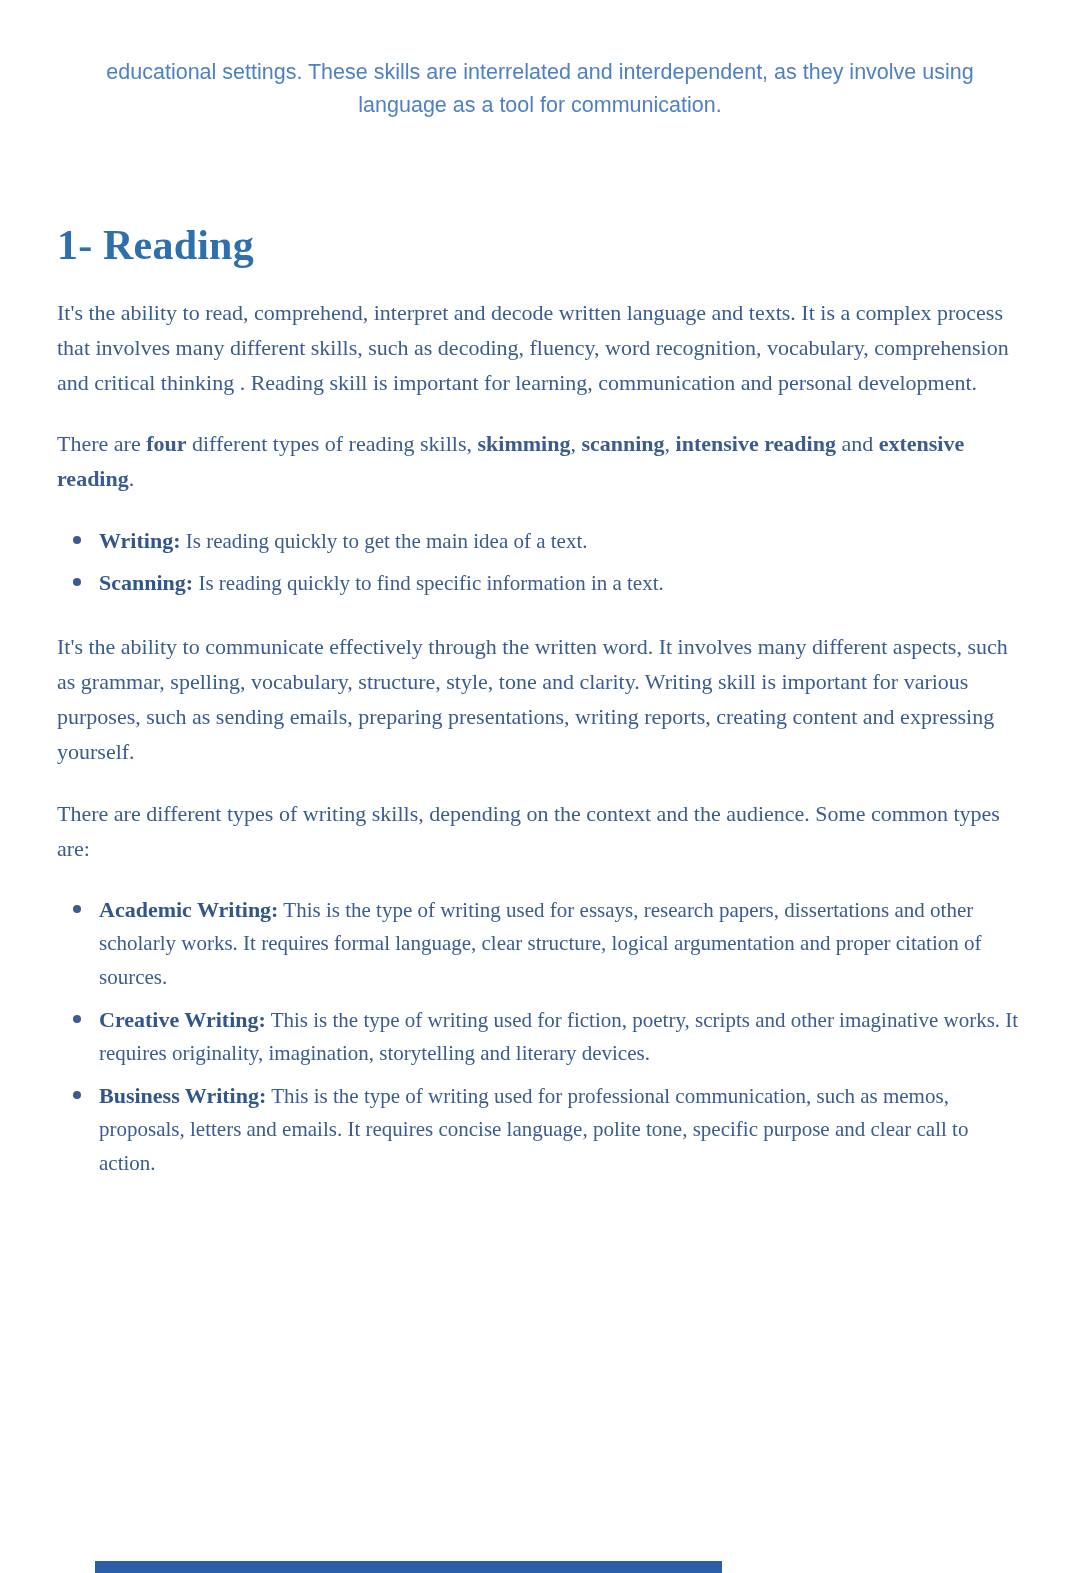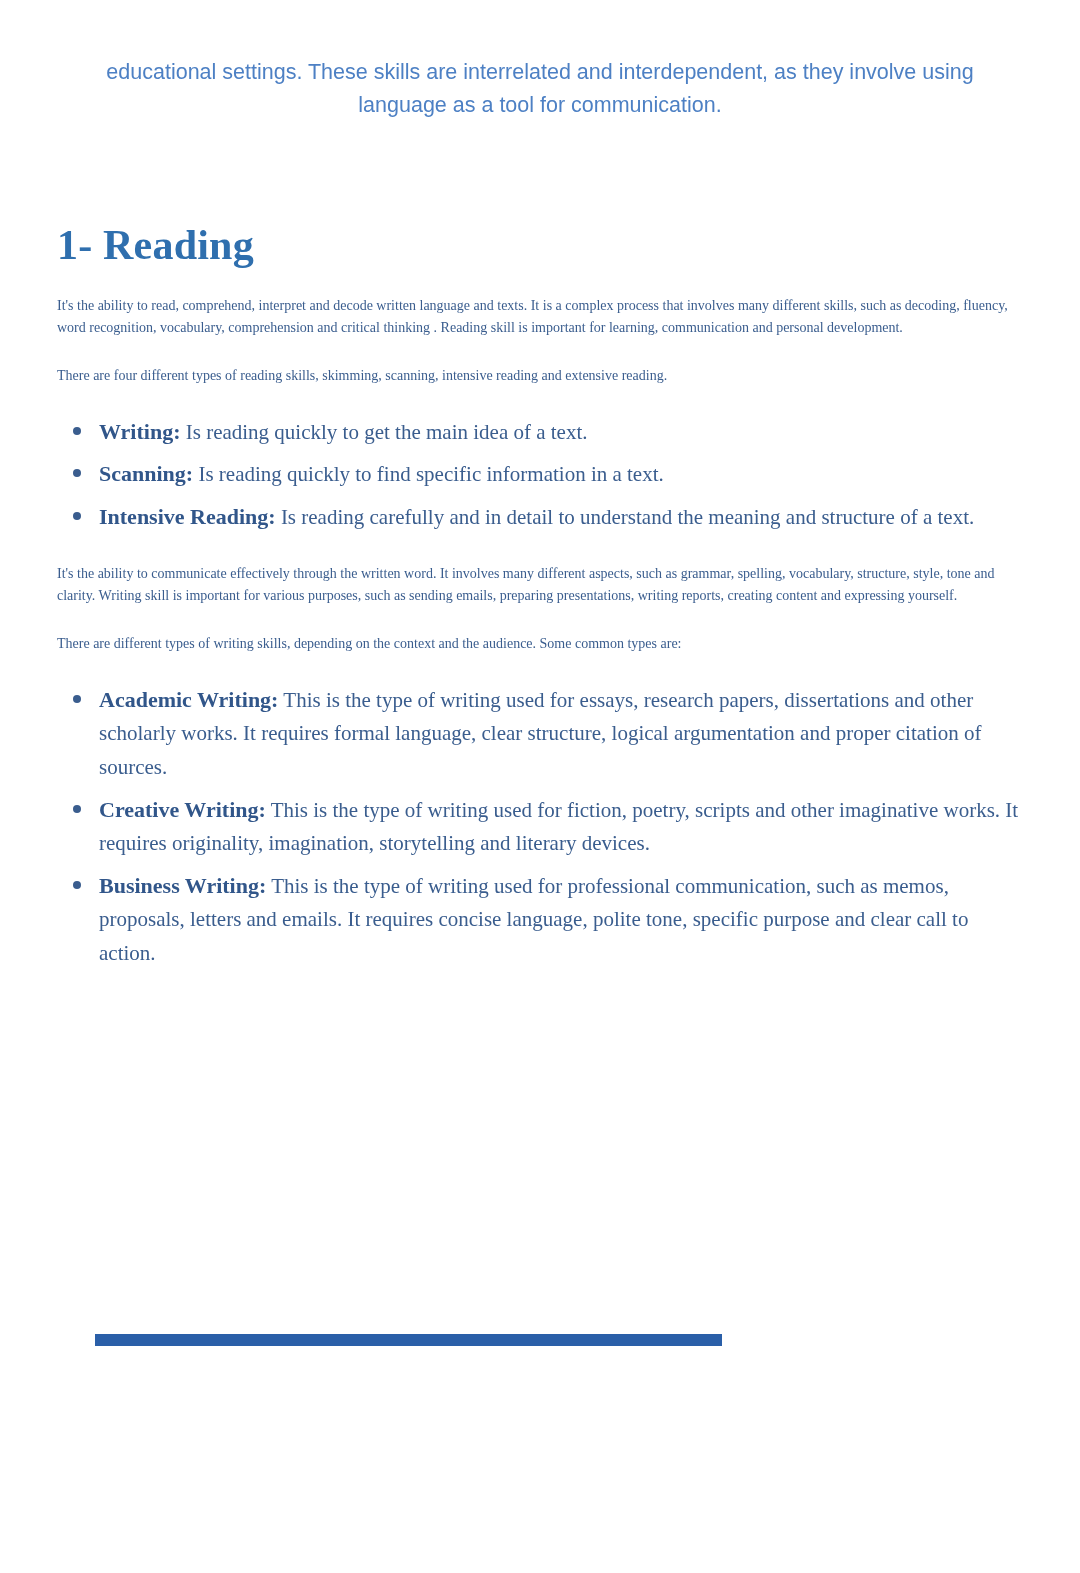--- a/index.html
+++ b/index.html
@@ -15,21 +15,21 @@
     width:1080px;
     height:1573px;
     background:var(--bg);
     overflow:hidden;
     position:relative;
     font-family:"Liberation Serif", serif;
   }
   .page{
     position:relative;
     width:1080px;
-    height:1346px;
+    height:1573px;
     padding:52px 57px 0 57px;
   }
   .intro{
     font-family:"Liberation Sans", sans-serif;
     color:var(--intro);
     font-size:21.5px;
     line-height:1.55;
     text-align:center;
     margin:4px 8px 0 8px;
     font-weight:400;
@@ -43,26 +43,26 @@
     margin:0 0 26px 0;
   }
   section[data-name="section-reading"] .section-heading{
     margin-top:98px;
   }
   section[data-name="section-writing"] .section-heading{
     margin-top:52px;
   }
   .body-paragraph{
     color:var(--body-text);
-    font-size:14px;
+    font-size:22px;
     line-height:1.6;
     margin:0 0 26px 0;
   }
   .body-paragraph strong{
-    font-weight:400;
+    font-weight:700;
     color:var(--body-text);
   }
   .bullet-list{
     list-style:none;
     margin:4px 0 28px 0;
     padding:0;
   }
   .bullet-list li{
     position:relative;
     padding-left:42px;
@@ -102,21 +102,20 @@
   <p class="intro" data-name="intro-paragraph">educational settings. These skills are interrelated and interdependent, as they involve using language as a tool for communication.</p>
 
   <div id="sections-root" data-name="sections-container">
       <section data-name="section-reading">
         <h1 class="section-heading" data-name="section-heading-reading">1- Reading</h1>
         <p class="body-paragraph" data-name="body-paragraph"><span data-name="plain-text">It's the ability to read, comprehend, interpret and decode written language and texts. It is a complex process that involves many different skills, such as decoding, fluency, word recognition, vocabulary, comprehension and critical thinking . Reading skill is important for learning, communication and personal development.</span></p>
         <p class="body-paragraph" data-name="body-paragraph"><span data-name="plain-text">There are </span><strong data-name="bold-text">four</strong><span data-name="plain-text"> different types of reading skills, </span><strong data-name="bold-text">skimming</strong><span data-name="plain-text">, </span><strong data-name="bold-text">scanning</strong><span data-name="plain-text">, </span><strong data-name="bold-text">intensive reading</strong><span data-name="plain-text"> and </span><strong data-name="bold-text">extensive reading</strong><span data-name="plain-text">.</span></p>
         <ul class="bullet-list" data-name="bullet-list">
           <li data-name="list-item"><strong data-name="list-item-label">Writing:</strong> Is reading quickly to get the main idea of a text.</li>
           <li data-name="list-item"><strong data-name="list-item-label">Scanning:</strong> Is reading quickly to find specific information in a text.</li>
-          <li data-name="list-item"><strong data-name="list-item-label">Intensive Reading:</strong> Is reading carefully and in detail to understand the meaning and structure of a text.</li>
         </ul>
       </section>
       <section data-name="section-writing">
         <p class="body-paragraph" data-name="body-paragraph"><span data-name="plain-text">It's the ability to communicate effectively through the written word. It involves many different aspects, such as grammar, spelling, vocabulary, structure, style, tone and clarity. Writing skill is important for various purposes, such as sending emails, preparing presentations, writing reports, creating content and expressing yourself.</span></p>
         <p class="body-paragraph" data-name="body-paragraph"><span data-name="plain-text">There are different types of writing skills, depending on the context and the audience. Some common types are:</span></p>
         <ul class="bullet-list" data-name="bullet-list">
           <li data-name="list-item"><strong data-name="list-item-label">Academic Writing:</strong> This is the type of writing used for essays, research papers, dissertations and other scholarly works. It requires formal language, clear structure, logical argumentation and proper citation of sources.</li>
           <li data-name="list-item"><strong data-name="list-item-label">Creative Writing:</strong> This is the type of writing used for fiction, poetry, scripts and other imaginative works. It requires originality, imagination, storytelling and literary devices.</li>
           <li data-name="list-item"><strong data-name="list-item-label">Business Writing:</strong> This is the type of writing used for professional communication, such as memos, proposals, letters and emails. It requires concise language, polite tone, specific purpose and clear call to action.</li>
         </ul>

